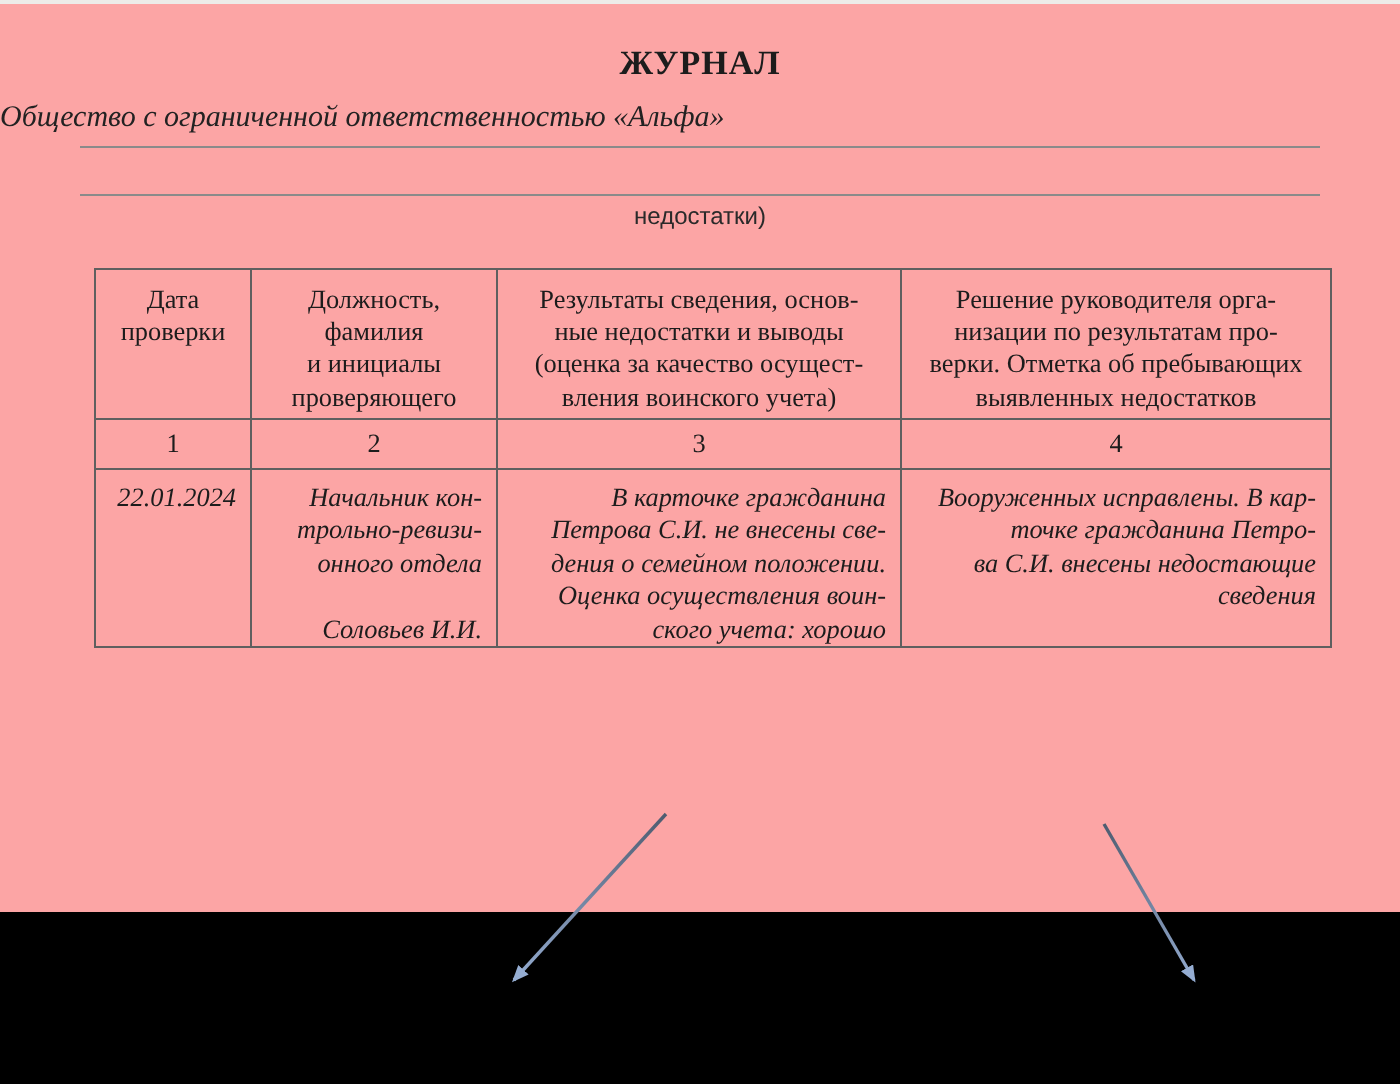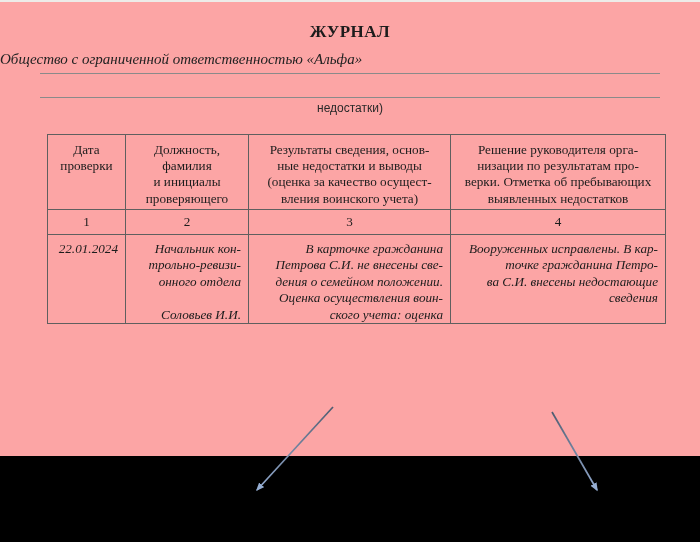--- a/index.html
+++ b/index.html
@@ -161,21 +161,21 @@
         <td class="multiline">22.01.2024</td>
         <td class="multiline">Начальник кон-
 трольно-ревизи-
 онного отдела
 
 Соловьев И.И.</td>
         <td class="multiline">В карточке гражданина
 Петрова С.И. не внесены све-
 дения о семейном положении.
 Оценка осуществления воин-
-ского учета: оценка</td>
+ского учета: хорошо</td>
         <td class="multiline">Вооруженных исправлены. В кар-
 точке гражданина Петро-
 ва С.И. внесены недостающие
 сведения</td>
       </tr>
     </tbody>
   </table>
 
   <div class="redaction" style="background: rgb(0, 0, 0);"></div>
 

